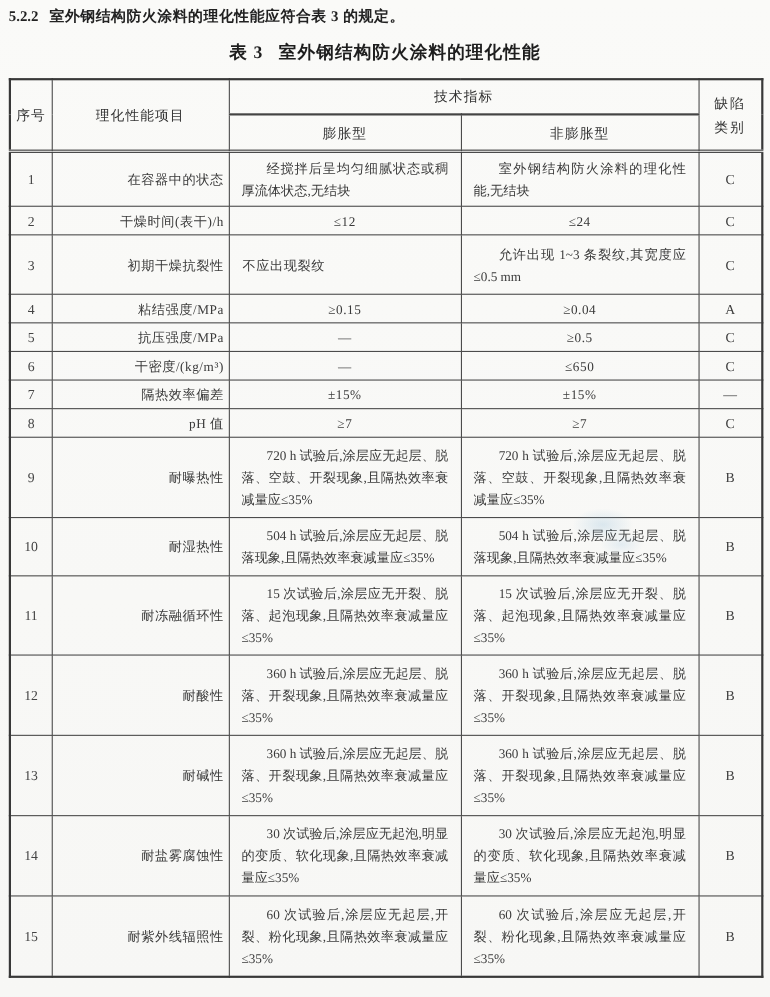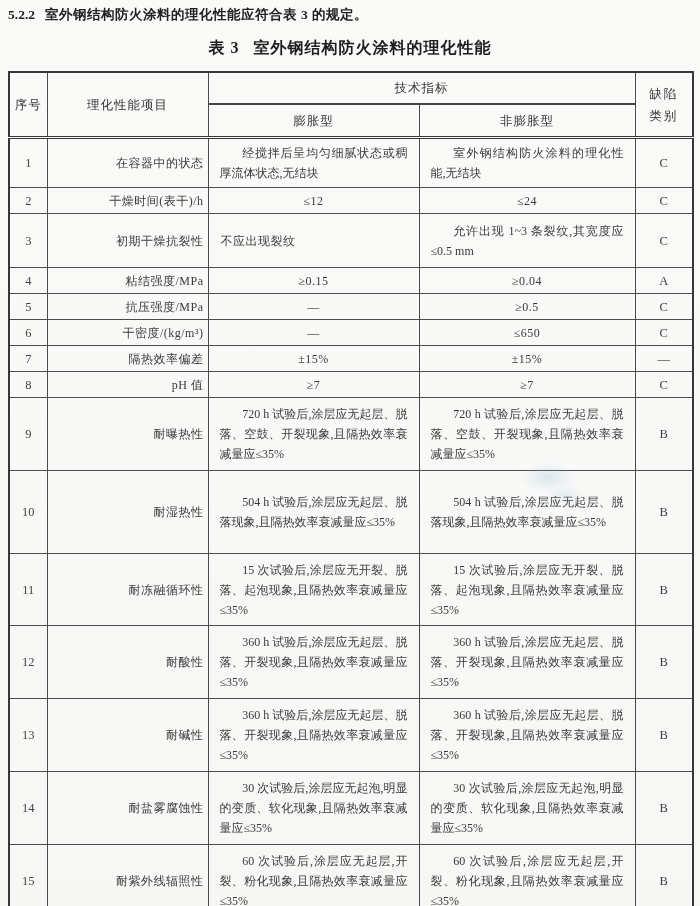--- a/index.html
+++ b/index.html
@@ -155,21 +155,21 @@
     <td class="c-tech">≥7</td>
     <td class="c-defect">C</td>
   </tr>
           <tr style="height: 73px;">
     <td class="c-no">9</td>
     <td class="c-item">耐曝热性</td>
     <td class="c-tech para">720 h 试验后,涂层应无起层、脱落、空鼓、开裂现象,且隔热效率衰减量应≤35%</td>
     <td class="c-tech para">720 h 试验后,涂层应无起层、脱落、空鼓、开裂现象,且隔热效率衰减量应≤35%</td>
     <td class="c-defect">B</td>
   </tr>
-          <tr style="height: 83px;">
+          <tr style="height: 53px;">
     <td class="c-no">10</td>
     <td class="c-item">耐湿热性</td>
     <td class="c-tech para">504 h 试验后,涂层应无起层、脱落现象,且隔热效率衰减量应≤35%</td>
     <td class="c-tech para">504 h 试验后,涂层应无起层、脱落现象,且隔热效率衰减量应≤35%</td>
     <td class="c-defect">B</td>
   </tr>
           <tr style="height: 72px;">
     <td class="c-no">11</td>
     <td class="c-item">耐冻融循环性</td>
     <td class="c-tech para">15 次试验后,涂层应无开裂、脱落、起泡现象,且隔热效率衰减量应≤35%</td>

